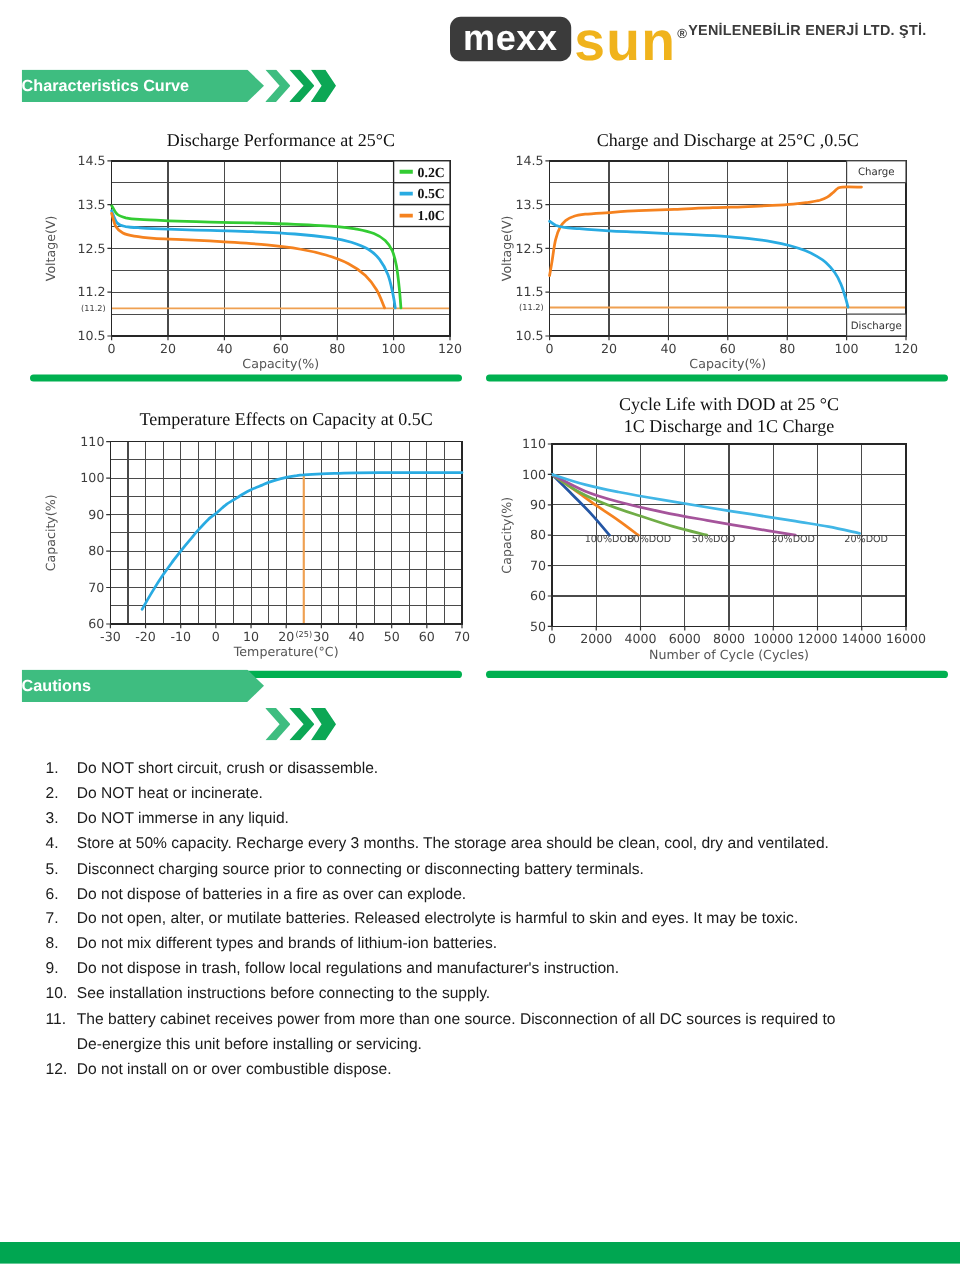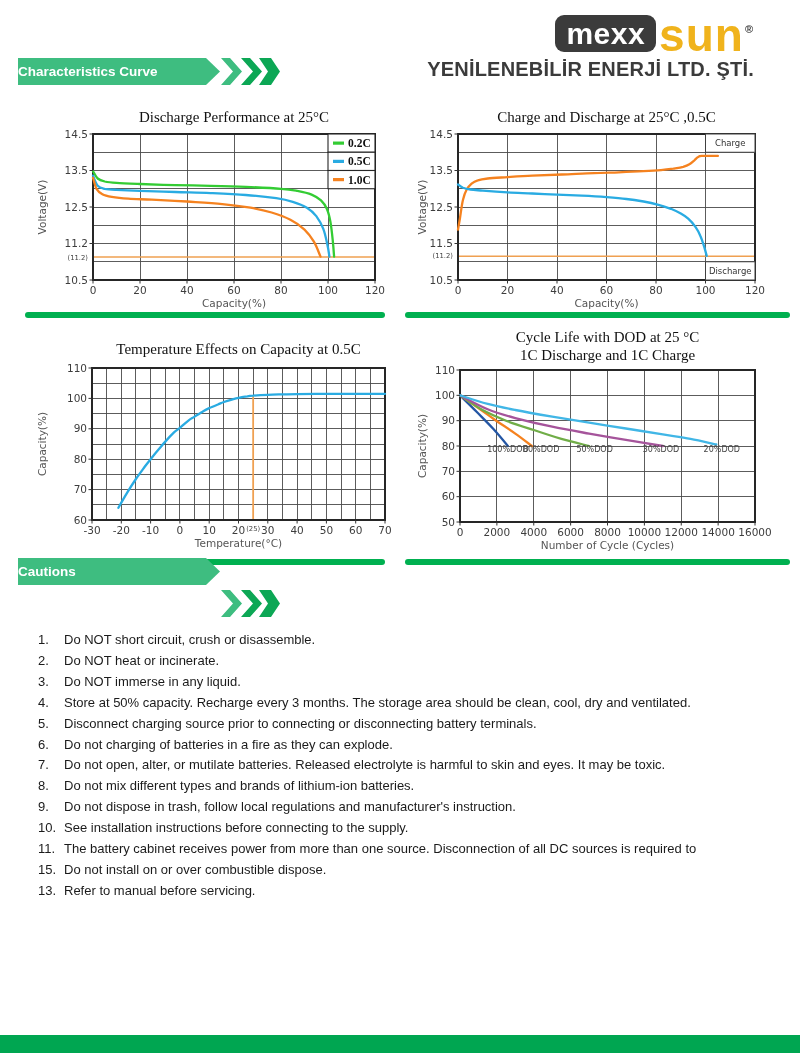--- a/index.html
+++ b/index.html
@@ -1,27 +1,27 @@
 <!DOCTYPE html>
 <html style="--banner-green: #3EBD80; --chevron-green: #0CA755; --divider-green: #00B050; --footer-green: #00A651; --logo-box: #3B3B3B; --logo-sun: #F0B31C; --grid: #4A4A4A; --plot-border: #262626; --curve-green: #33CC33; --curve-blue: #29ABE2; --curve-orange: #F5821F; --cutoff-orange: #EFA051;"><head>
 <meta charset="utf-8">
 <style>
   html,body{margin:0;padding:0;background:#fff;}
   body{width:800px;height:1064px;position:relative;overflow:hidden;
        font-family:"Liberation Sans","DejaVu Sans",sans-serif;}
   .abs{position:absolute;}
 
   
-  .hdr{position:absolute;right:46px;top:12px;display:flex;flex-direction:column;align-items:flex-end;}
+  .hdr{position:absolute;right:28px;top:12px;display:flex;flex-direction:row;align-items:flex-start;}
   .logo-row{display:flex;align-items:flex-end;}
   .logo-box{background:var(--logo-box,#3B3B3B);border-radius:9px;height:36px;padding:1px 11px 0 11px;
             color:#fff;font-size:30px;font-weight:bold;line-height:36px;letter-spacing:.5px;}
   .logo-sun{color:var(--logo-sun,#F0B31C);font-size:46px;font-weight:bold;line-height:34px;margin-left:3px;letter-spacing:1px;}
   .logo-reg{font-size:11px;color:#3b3b3b;vertical-align:18px;font-weight:bold;margin-left:1px;}
-  .subtitle{margin-top:6px;font-size:20px;font-weight:bold;color:#3b3b3b;letter-spacing:.2px;white-space:nowrap;}
+  .subtitle{margin-top:6px;font-size:12px;font-weight:bold;color:#3b3b3b;letter-spacing:.2px;white-space:nowrap;}
 
   
   .banner{position:absolute;left:18px;width:202px;height:27px;background:var(--banner-green,#3EBD80);
           clip-path:polygon(0 0,calc(100% - 14px) 0,100% 50%,calc(100% - 14px) 100%,0 100%);
           color:#fff;font-size:13.5px;font-weight:bold;line-height:27px;padding-left:0;box-sizing:border-box;}
   .chev{position:absolute;width:21px;height:27px;}
   .chev.c1{clip-path:polygon(0 0,9px 0,100% 50%,9px 100%,0 100%,calc(100% - 9px) 50%);background:var(--banner-green,#3EBD80);}
   .chev.c2{clip-path:polygon(0 0,9px 0,100% 50%,9px 100%,0 100%,calc(100% - 9px) 50%);background:var(--chevron-green,#0CA755);}
   .chev.c3{clip-path:polygon(0 0,12px 0,100% 50%,12px 100%,0 100%,calc(100% - 12px) 50%);background:var(--chevron-green,#0CA755);}
 
@@ -375,21 +375,21 @@
     </div>
     <div class="ci">
       <span class="num">5.</span>
       <div class="txt">
         <div>Disconnect charging source prior to connecting or disconnecting battery terminals.</div>
       </div>
     </div>
     <div class="ci">
       <span class="num">6.</span>
       <div class="txt">
-        <div>Do not charging of batteries in a fire as they can explode.</div>
+        <div>Do not dispose of batteries in a fire as over can explode.</div>
       </div>
     </div>
     <div class="ci">
       <span class="num">7.</span>
       <div class="txt">
         <div>Do not open, alter, or mutilate batteries. Released electrolyte is harmful to skin and eyes. It may be toxic.</div>
       </div>
     </div>
     <div class="ci">
       <span class="num">8.</span>
@@ -406,29 +406,24 @@
     <div class="ci">
       <span class="num">10.</span>
       <div class="txt">
         <div>See installation instructions before connecting to the supply.</div>
       </div>
     </div>
     <div class="ci">
       <span class="num">11.</span>
       <div class="txt">
         <div>The battery cabinet receives power from more than one source. Disconnection of all DC sources is required to</div>
-      </div>
-    </div>
-    <div class="ci">
-      <span class="num">15.</span>
+        <div>De-energize this unit before installing or servicing.</div>
+      </div>
+    </div>
+    <div class="ci">
+      <span class="num">12.</span>
       <div class="txt">
         <div>Do not install on or over combustible dispose.</div>
       </div>
     </div>
-    <div class="ci">
-      <span class="num">13.</span>
-      <div class="txt">
-        <div>Refer to manual before servicing.</div>
-      </div>
-    </div>
   </div>
 
 <div class="footer-bar"></div>
 
 </body></html>

